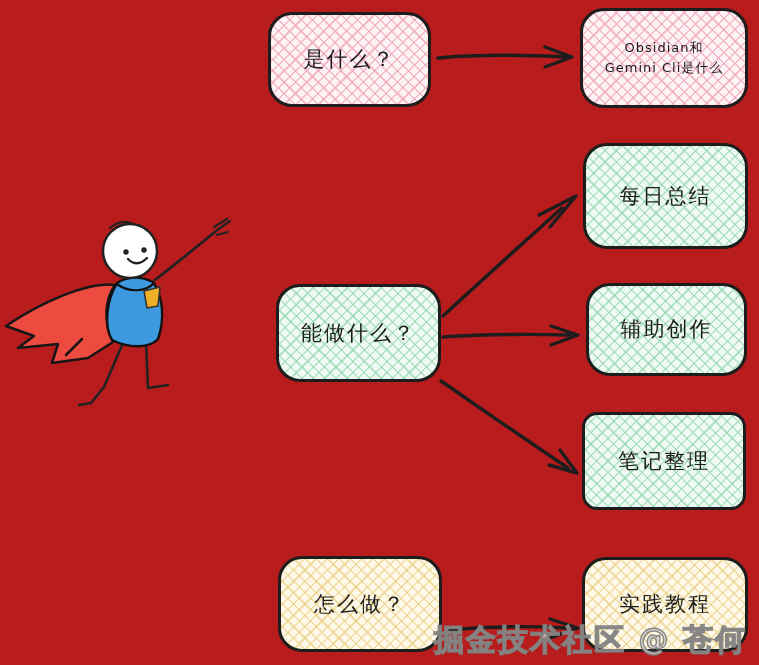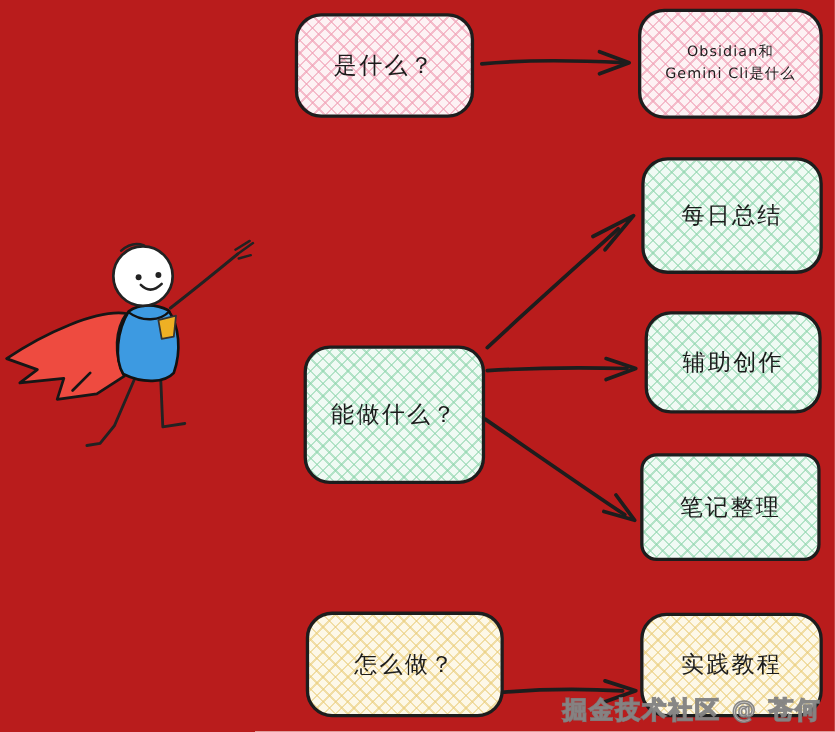--- a/index.html
+++ b/index.html
@@ -69,21 +69,21 @@
     position: absolute;
     left: 0;
     top: 195px;
     z-index: 1;
   }
   .watermark {
     position: absolute;
     right: 12px;
     bottom: 4px;
     z-index: 5;
-    font-size: 22px;
+    font-size: 30px;
     font-weight: 700;
     letter-spacing: 2px;
     color: rgba(255,255,255,0.55);
     -webkit-text-stroke: 1.4px rgba(125,125,125,0.9);
     text-shadow: 0 0 1px rgba(120,120,120,0.6);
     pointer-events: none;
     white-space: nowrap;
     margin-top: 13px;
   }
 </style>
@@ -149,33 +149,33 @@
 
   <div class="node hatch-pink" style="left:580px; top:8px; width:168px; height:100px;">
     <span class="label small">Obsidian和
 Gemini Cli是什么</span>
   </div>
 
   <div class="node hatch-green" style="left:583px; top:143px; width:165px; height:106px;">
     <span class="label">每日总结</span>
   </div>
 
-  <div class="node hatch-green" style="left:276px; top:284px; width:165px; height:126px;margin-top:30px;">
+  <div class="node hatch-green" style="left:276px; top:284px; width:165px; height:98px;">
     <span class="label">能做什么？</span>
   </div>
 
   <div class="node hatch-green" style="left:586px; top:283px; width:161px; height:93px;">
     <span class="label">辅助创作</span>
   </div>
 
   <div class="node hatch-green" style="left:582px; top:412px; width:164px; height:98px;border-radius:15px;">
     <span class="label">笔记整理</span>
   </div>
 
-  <div class="node hatch-yellow" style="left:278px; top:556px; width:180px; height:96px;">
+  <div class="node hatch-yellow" style="left:278px; top:556px; width:164px; height:96px;">
     <span class="label">怎么做？</span>
   </div>
 
   <div class="node hatch-yellow" style="left:582px; top:557px; width:166px; height:95px;justify-content:center;">
     <span class="label">实践教程</span>
   </div>
 
   <div class="watermark">掘金技术社区 @ 苍何</div>
 
 </div>

